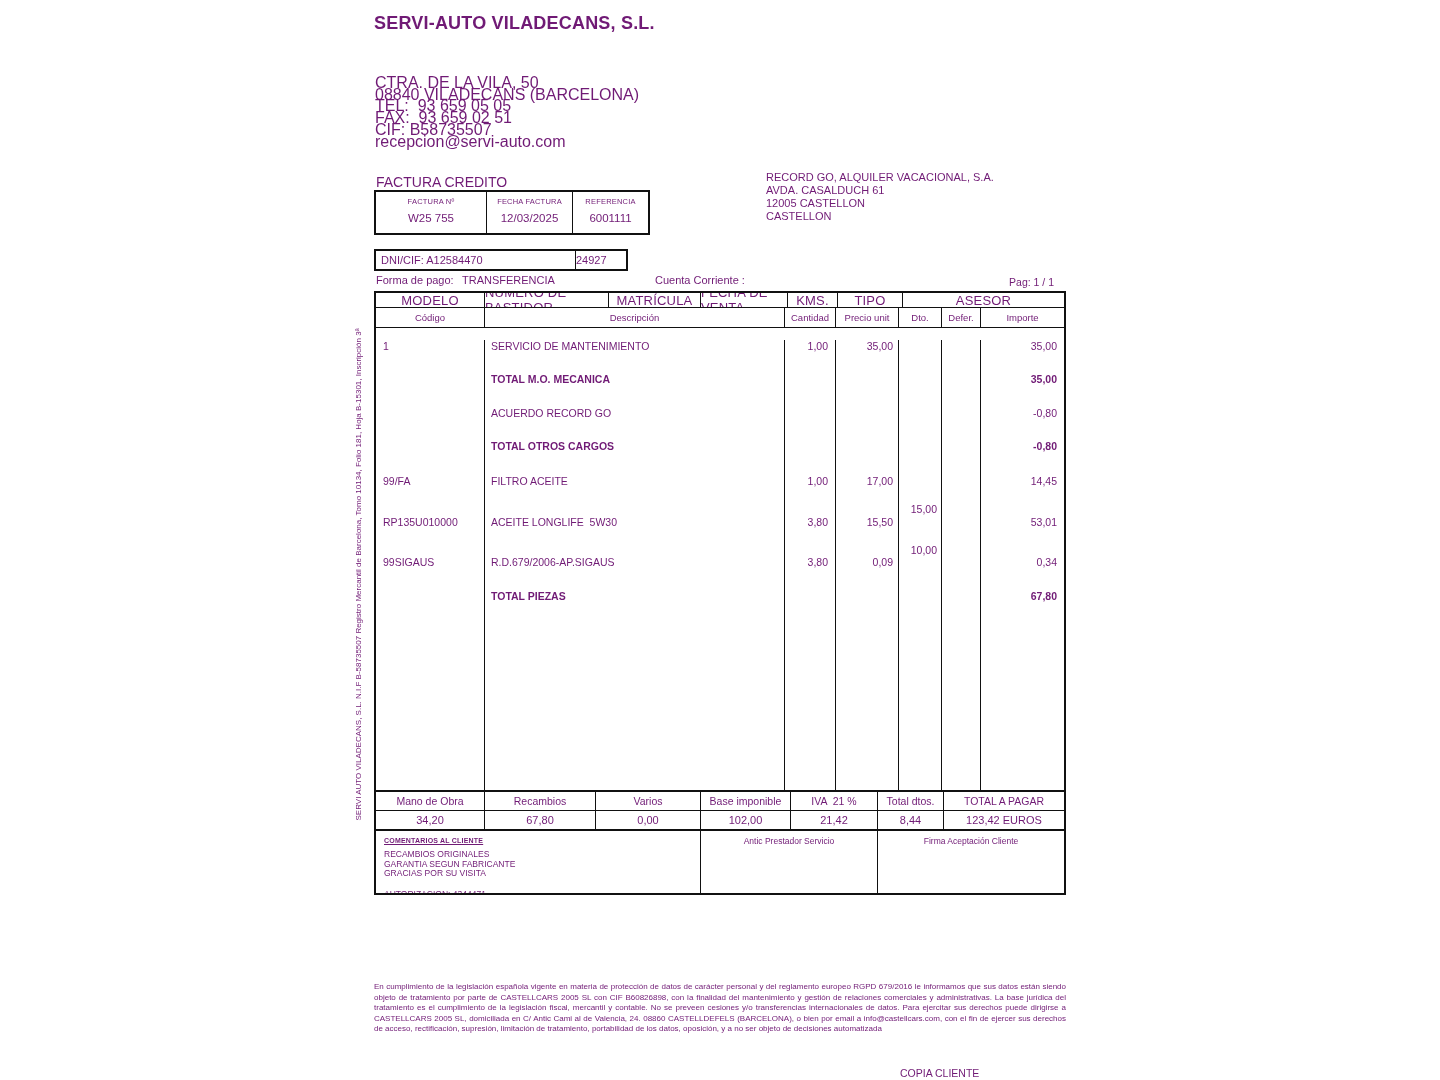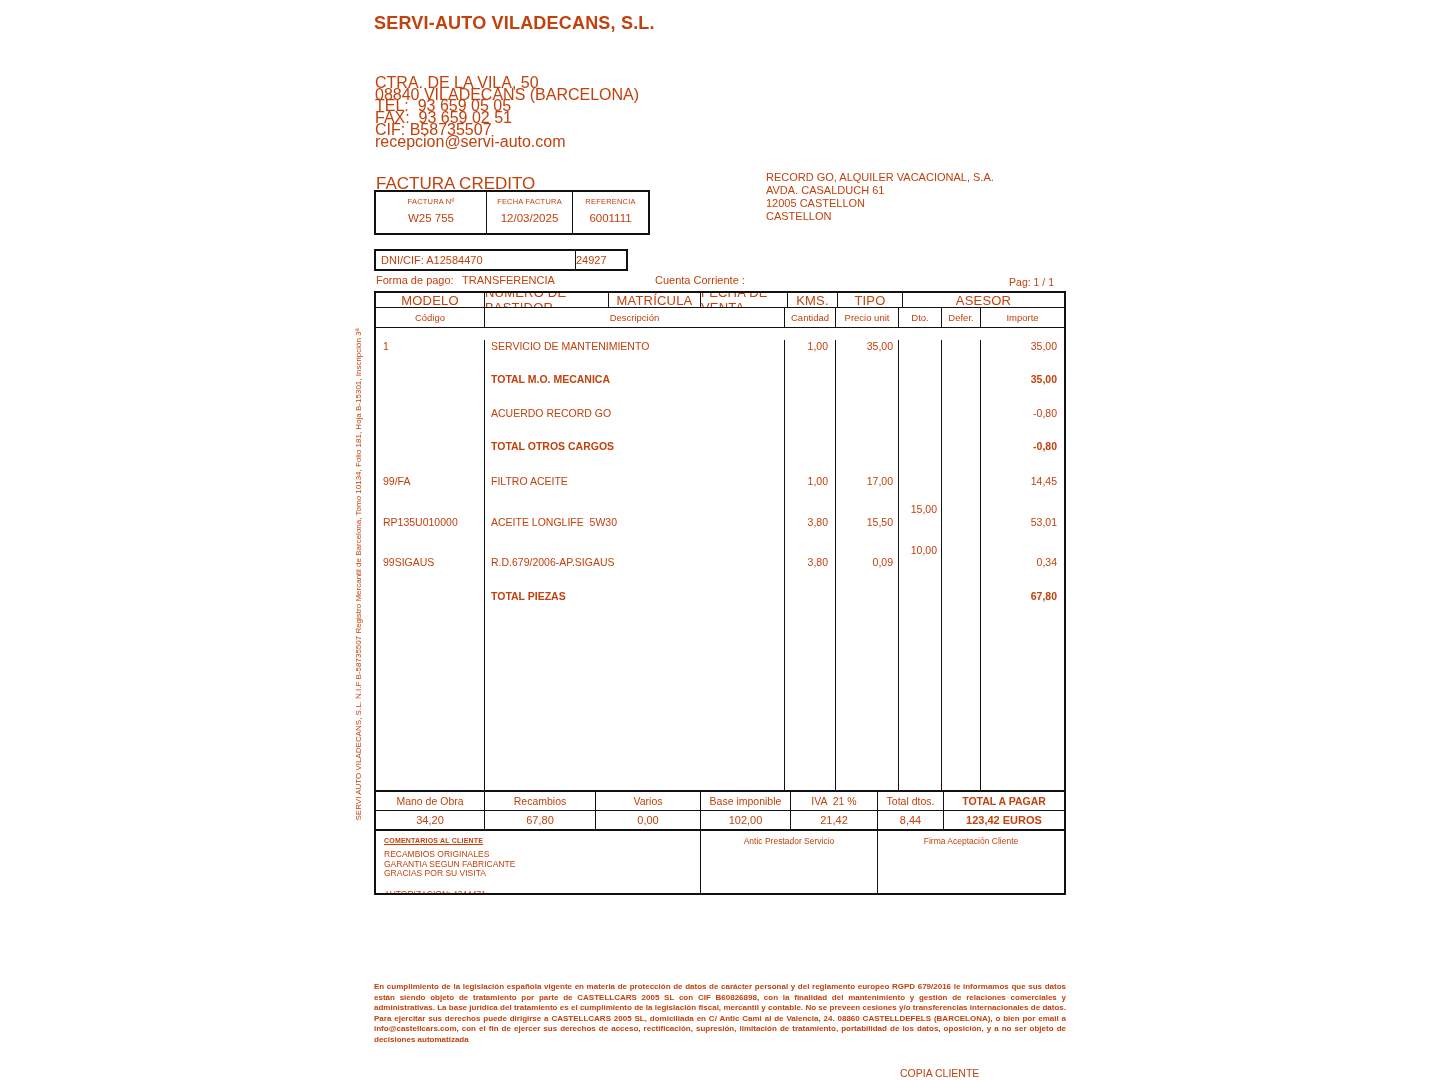--- a/index.html
+++ b/index.html
@@ -1,28 +1,28 @@
 <!DOCTYPE html>
 <html><head>
 <meta charset="utf-8">
 <style>
   * { margin:0; padding:0; box-sizing:border-box; }
   html,body { background:#ffffff; }
   .page {
     position:relative; width:1440px; height:1080px; background:#ffffff;
-    font-family:"Liberation Sans", sans-serif; color:#c2410c; overflow:hidden;
+    font-family:"Liberation Sans", sans-serif; color:#701a75; overflow:hidden;
   }
   .pre { white-space:pre-wrap; }
 
   
   .company-title { position:absolute; left:374px; top:13px; font-size:18px; font-weight:bold; letter-spacing:.2px; }
   .company-address { position:absolute; left:375px; top:77px; font-size:16px; line-height:11.7px; }
 
   
-  .doc-type { position:absolute; left:376px; top:174px; font-size:17px; }
+  .doc-type { position:absolute; left:376px; top:174px; font-size:14px; }
   .customer-block { position:absolute; left:766px; top:171px; font-size:11px; line-height:13px; }
 
   
   .inv-table { position:absolute; left:374px; top:190px; width:276px; height:45px;
     border:2px solid #111; display:grid; grid-template-columns:110px 86px 1fr; }
   .inv-cell { border-left:1px solid #111; display:flex; flex-direction:column; align-items:center; }
   .inv-cell:first-child { border-left:none; }
   .inv-label { font-size:7.5px; margin-top:5px; letter-spacing:.2px; }
   .inv-value { font-size:11.5px; margin-top:6px; }
 
@@ -66,34 +66,34 @@
   .item-row .c-code { padding-left:7px; }
   .item-row .c-desc { padding-left:7px; }
   .item-row .c-num { text-align:right; padding-right:7px; }
   .item-row .c-price { padding-right:5px; }
   .item-row .c-dto { padding-right:4px;margin-top:28px; }
   .item-row.bold .c-desc, .item-row.bold .c-imp { font-weight:bold; }
   .mt12{margin-top:12px}.mt5{margin-top:5px}.mt6{margin-top:6px}.mt7{margin-top:7px}
 
   .totals-head { height:19px; border-bottom:1px solid #111; }
   .totals-head .cell { font-size:10.5px; }
-  .totals-head .cell.bold, .totals-vals .cell.bold { font-weight:bold; }
+  .totals-head .cell.bold, .totals-vals .cell.bold { font-weight:normal; }
   .totals-vals { height:20px; border-bottom:2px solid #111; }
   .totals-vals .cell { font-size:11px; }
 
   .comments-row { height:62px; }
   .comments-cell { padding:4px 8px; }
   .comments-title { font-size:7px; font-weight:bold; text-decoration:underline; letter-spacing:.2px; margin:2px 0 6px 0; }
   .comments-line { font-size:8.5px; line-height:9.5px; }
   .comments-auth { font-size:8.5px; margin-top:10px; }
   .firma-cell { font-size:8.5px; text-align:center; padding-top:5px; }
 
   
   .legal { position:absolute; left:374px; top:982px; width:692px; font-size:8px;
-    line-height:10.6px; text-align:justify;font-weight:bold; }
+    line-height:10.6px; text-align:justify; }
   .copy-label { position:absolute; left:900px; top:1067px; width:166px; text-align:left; font-size:10.5px; }
 
   
   .registry-vertical { position:absolute; left:114px; top:572px; width:488px; font-size:8px;
     text-align:center; transform:rotate(-90deg); white-space:nowrap; }
 </style>
 </head>
 <body>
 
 <div class="page">

